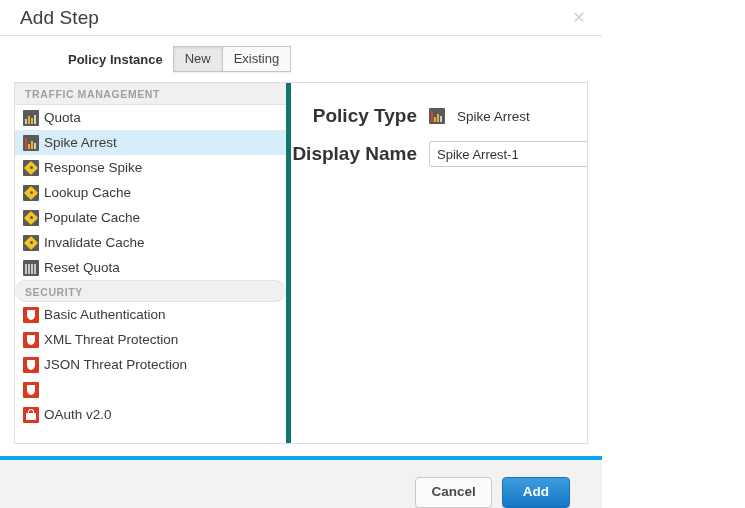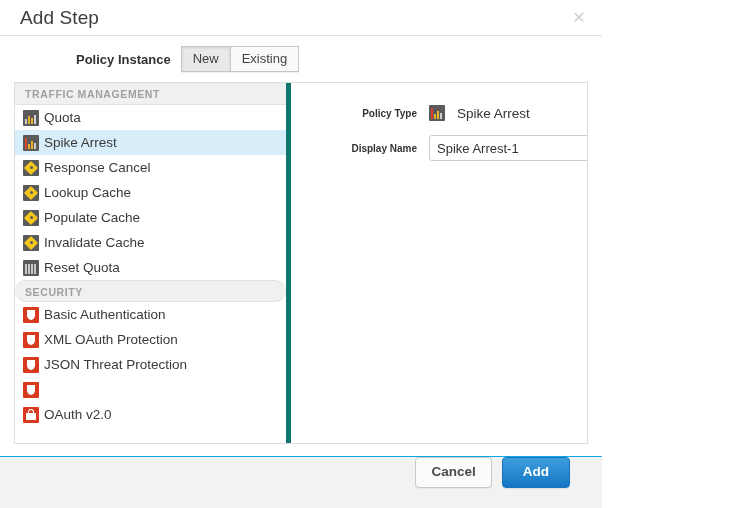--- a/index.html
+++ b/index.html
@@ -56,21 +56,20 @@
     font-family: "DejaVu Sans", sans-serif;
   }
 
   
   .instance-row {
     flex: 0 0 46px;
     display: flex;
     align-items: center;
     padding-left: 68px;
     box-sizing: border-box;
-    margin-left: 8px;
   }
   .instance-label {
     font-size: 13px;
     font-weight: bold;
     color: #333333;
     margin-right: 10px;
   }
   .btn-group {
     display: inline-flex;
     border: 1px solid #c6c6c6;
@@ -239,21 +238,21 @@
   }
   .field-row {
     display: flex;
     align-items: center;
     margin-bottom: 14px;
   }
   .field-label {
     width: 138px;
     flex: 0 0 138px;
     text-align: right;
-    font-size: 10px;
+    font-size: 19px;
     font-weight: bold;
     color: #333333;
     padding-right: 12px;
     box-sizing: border-box;
   }
   .field-value {
     display: flex;
     align-items: center;
     font-size: 13.5px;
     color: #333333;
@@ -273,23 +272,23 @@
     font-family: "Liberation Sans", sans-serif;
     background: #ffffff;
     outline: none;
   }
 
   
   .dlg-footer {
     flex: 0 0 52px;
     margin-top: 12px;
     background: #f2f2f2;
-    border-top: 1px solid #0ea5e9;
-    display: flex;
-    align-items: flex-start;
+    border-top: 4px solid #0ea5e9;
+    display: flex;
+    align-items: flex-end;
     justify-content: flex-end;
     padding-right: 32px;
     box-sizing: border-box;
   }
   .btn {
     font-size: 13.5px;
     font-weight: bold;
     border-radius: 4px;
     padding: 6px 15px 7px;
     cursor: pointer;
@@ -351,21 +350,21 @@
           <i style="left:2px;height:11px;background:#d8412a;"></i>
           <i style="left:5px;height:5px;background:#e8b22a;"></i>
           <i style="left:8px;height:8px;background:#e8b22a;"></i>
           <i style="left:11px;height:6px;background:#cfcfcf;"></i>
         </span>
         <span class="pname">Spike Arrest</span>
       </div>
 
       <div class="policy-item">
         <span class="ico ico-diamond"></span>
-        <span class="pname">Response Cancel</span>
+        <span class="pname">Response Spike</span>
       </div>
 
       <div class="policy-item">
         <span class="ico ico-diamond"></span>
         <span class="pname">Lookup Cache</span>
       </div>
 
       <div class="policy-item">
         <span class="ico ico-diamond"></span>
         <span class="pname">Populate Cache</span>
@@ -388,21 +387,21 @@
 
       <div class="group-header" style="border-top:1px solid #e2e2e2;border-radius:11px;">SECURITY</div>
 
       <div class="policy-item">
         <span class="ico ico-shield"></span>
         <span class="pname">Basic Authentication</span>
       </div>
 
       <div class="policy-item">
         <span class="ico ico-shield"></span>
-        <span class="pname">XML OAuth Protection</span>
+        <span class="pname">XML Threat Protection</span>
       </div>
 
       <div class="policy-item">
         <span class="ico ico-shield"></span>
         <span class="pname">JSON Threat Protection</span>
       </div>
 
       <div class="policy-item">
         <span class="ico ico-shield"></span>
       </div>

